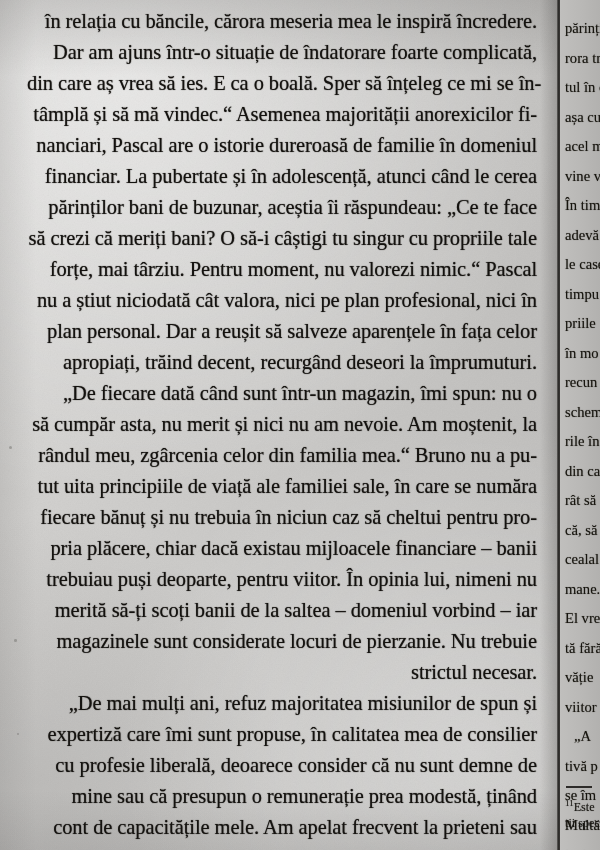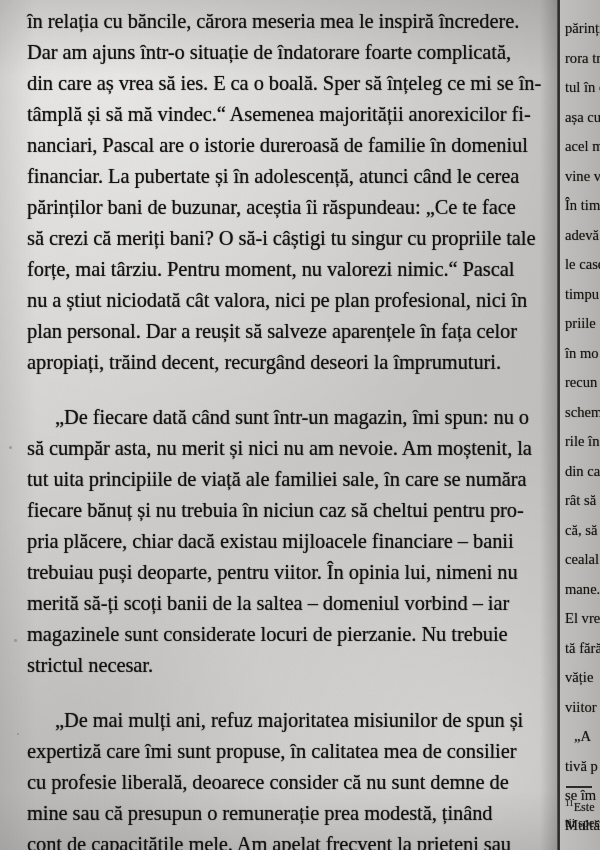--- a/index.html
+++ b/index.html
@@ -53,22 +53,23 @@
   }
   .body-line {
     display: block;
     height: 31px;
     line-height: 31px;
     font-size: 20.4px;
     color: #14120f;
     white-space: pre;
     letter-spacing: -0.05px;
     text-shadow: 0 0 1.1px rgba(20,18,15,0.55), 0.4px 0.2px 0.8px rgba(40,38,34,0.30);
-  }
-  .body-line.indent { padding-left: 28px; margin-top: 24px; }
+    text-align: right;
+  }
+  .body-line.indent { padding-left: 28px; }
 
   
   #gutter-rule {
     position: absolute;
     left: 557px;
     top: 0;
     width: 3px;
     height: 850px;
     background: linear-gradient(to right, #6d6b68, #2b2a28 40%, #3a3836 100%);
     z-index: 6;
@@ -178,20 +179,21 @@
     <span class="body-line">nanciari, Pascal are o istorie dureroasă de familie în domeniul</span>
     <span class="body-line">financiar. La pubertate și în adolescență, atunci când le cerea</span>
     <span class="body-line">părinților bani de buzunar, aceștia îi răspundeau: „Ce te face</span>
     <span class="body-line">să crezi că meriți bani? O să-i câștigi tu singur cu propriile tale</span>
     <span class="body-line">forțe, mai târziu. Pentru moment, nu valorezi nimic.“ Pascal</span>
     <span class="body-line">nu a știut niciodată cât valora, nici pe plan profesional, nici în</span>
     <span class="body-line">plan personal. Dar a reușit să salveze aparențele în fața celor</span>
     <span class="body-line">apropiați, trăind decent, recurgând deseori la împrumuturi.</span>
     <span class="body-line indent">„De fiecare dată când sunt într-un magazin, îmi spun: nu o</span>
     <span class="body-line">să cumpăr asta, nu merit și nici nu am nevoie. Am moștenit, la</span>
+    <span class="body-line">rândul meu, zgârcenia celor din familia mea.“ Bruno nu a pu-</span>
     <span class="body-line">tut uita principiile de viață ale familiei sale, în care se număra</span>
     <span class="body-line">fiecare bănuț și nu trebuia în niciun caz să cheltui pentru pro-</span>
     <span class="body-line">pria plăcere, chiar dacă existau mijloacele financiare – banii</span>
     <span class="body-line">trebuiau puși deoparte, pentru viitor. În opinia lui, nimeni nu</span>
     <span class="body-line">merită să-ți scoți banii de la saltea – domeniul vorbind – iar</span>
     <span class="body-line">magazinele sunt considerate locuri de pierzanie. Nu trebuie</span>
     <span class="body-line">strictul necesar.</span>
     <span class="body-line indent">„De mai mulți ani, refuz majoritatea misiunilor de spun și</span>
     <span class="body-line">expertiză care îmi sunt propuse, în calitatea mea de consilier</span>
     <span class="body-line">cu profesie liberală, deoarece consider că nu sunt demne de</span>

